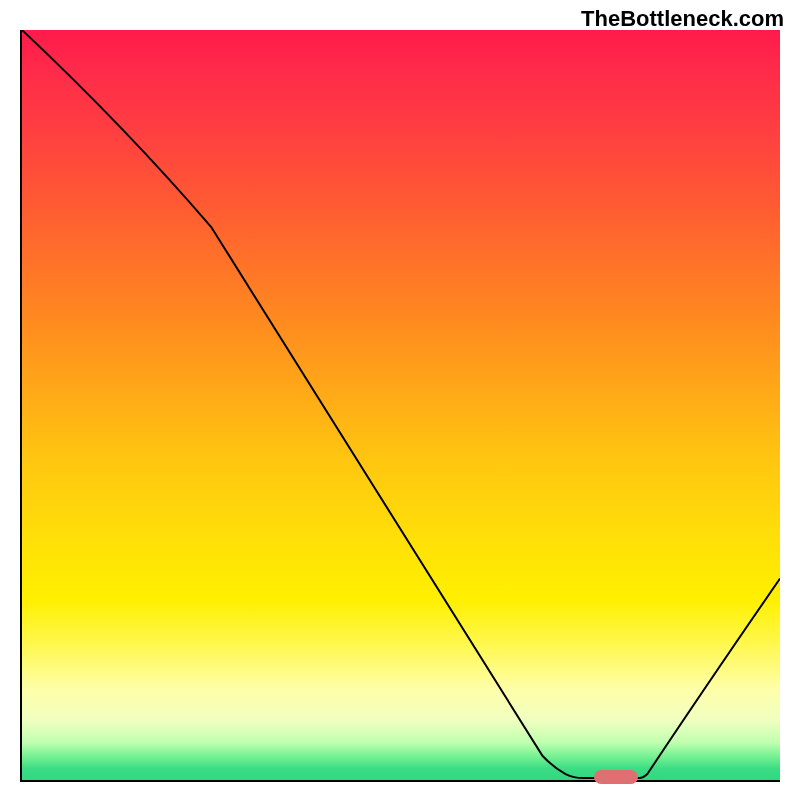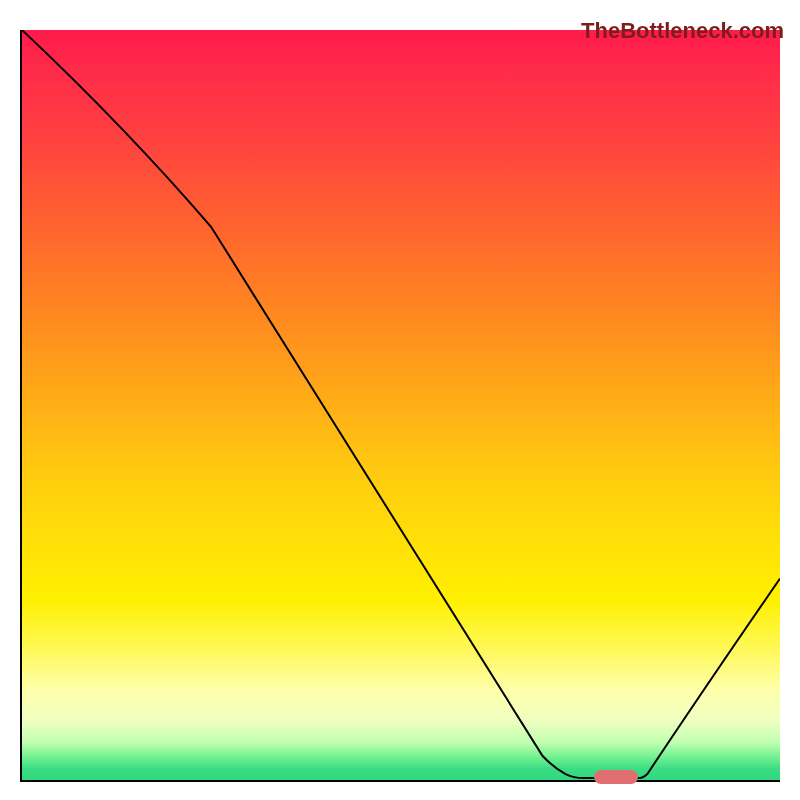--- a/index.html
+++ b/index.html
@@ -5,25 +5,25 @@
   * { margin: 0; padding: 0; box-sizing: border-box; }
   body {
     width: 800px;
     height: 800px;
     background: #ffffff;
     position: relative;
     font-family: Arial, sans-serif;
   }
   .watermark {
     position: absolute;
-    top: 18px;
+    top: 6px;
     right: 16px;
     font-size: 22px;
     font-weight: bold;
-    color: #7f1d1d;
+    color: #000000;
     z-index: 10;
   }
   .chart-container {
     position: absolute;
     top: 30px;
     left: 20px;
     width: 760px;
     height: 752px;
     border-left: 2px solid #000;
     border-bottom: 2px solid #000;

